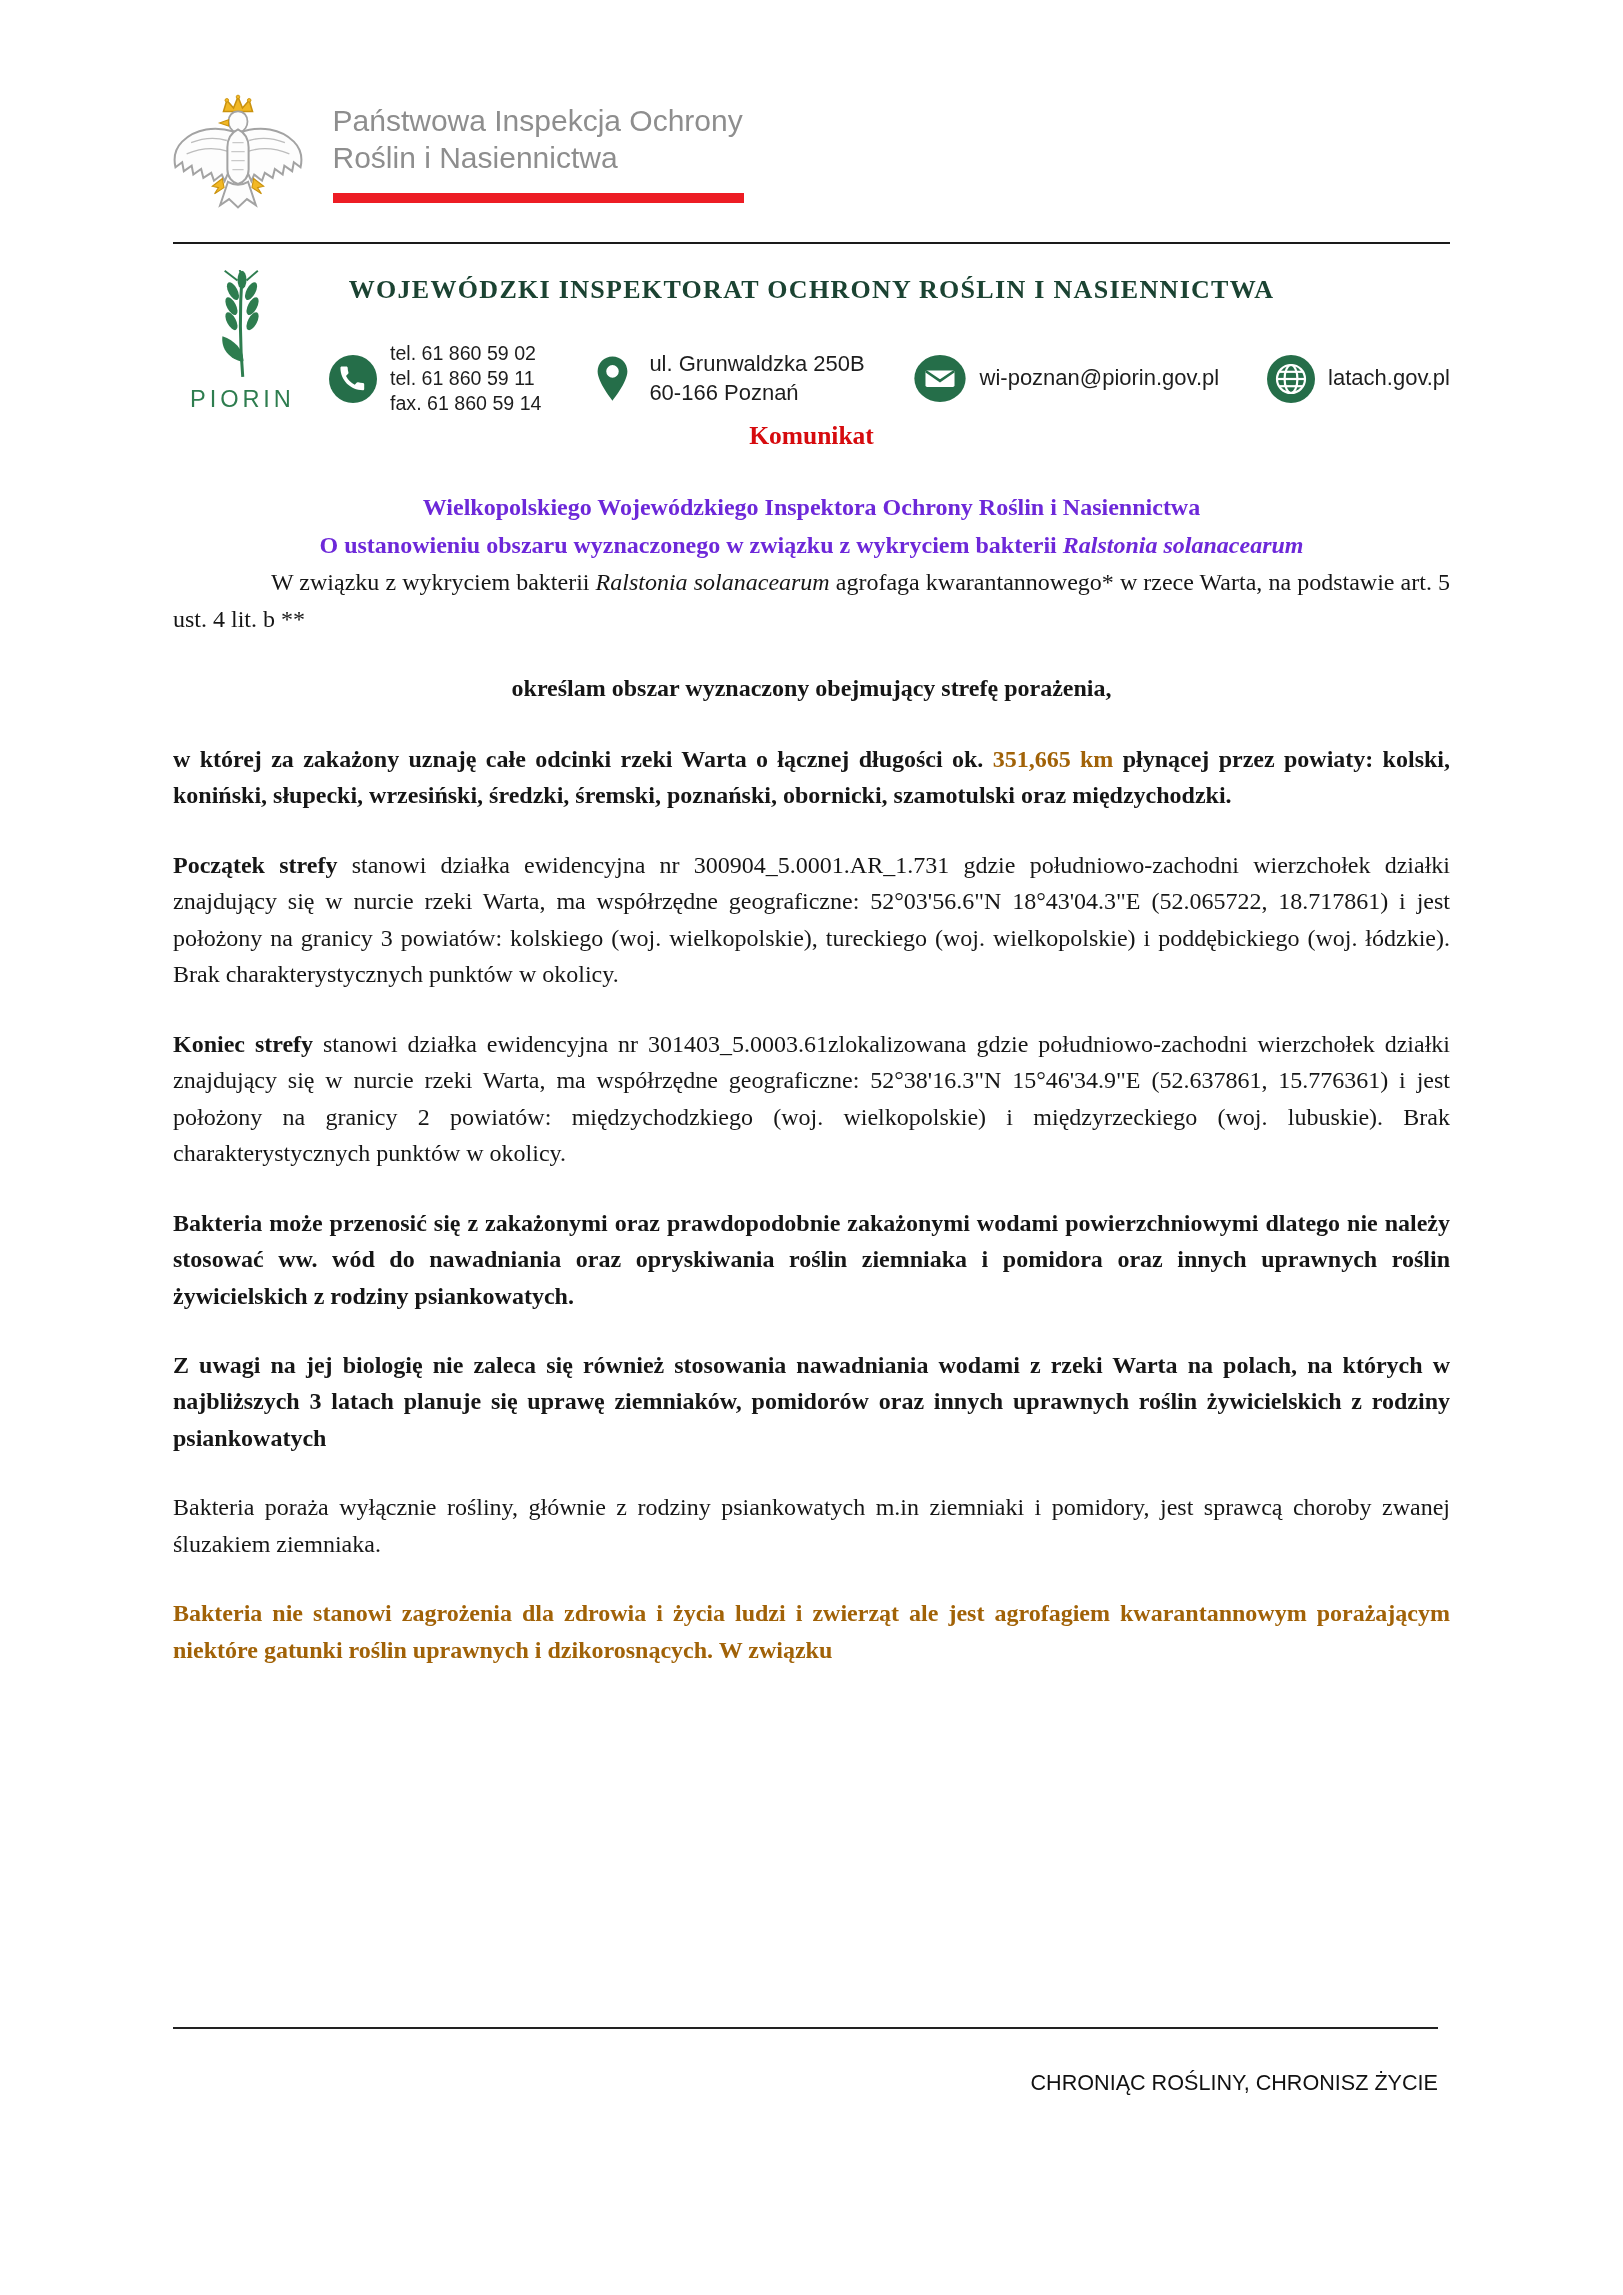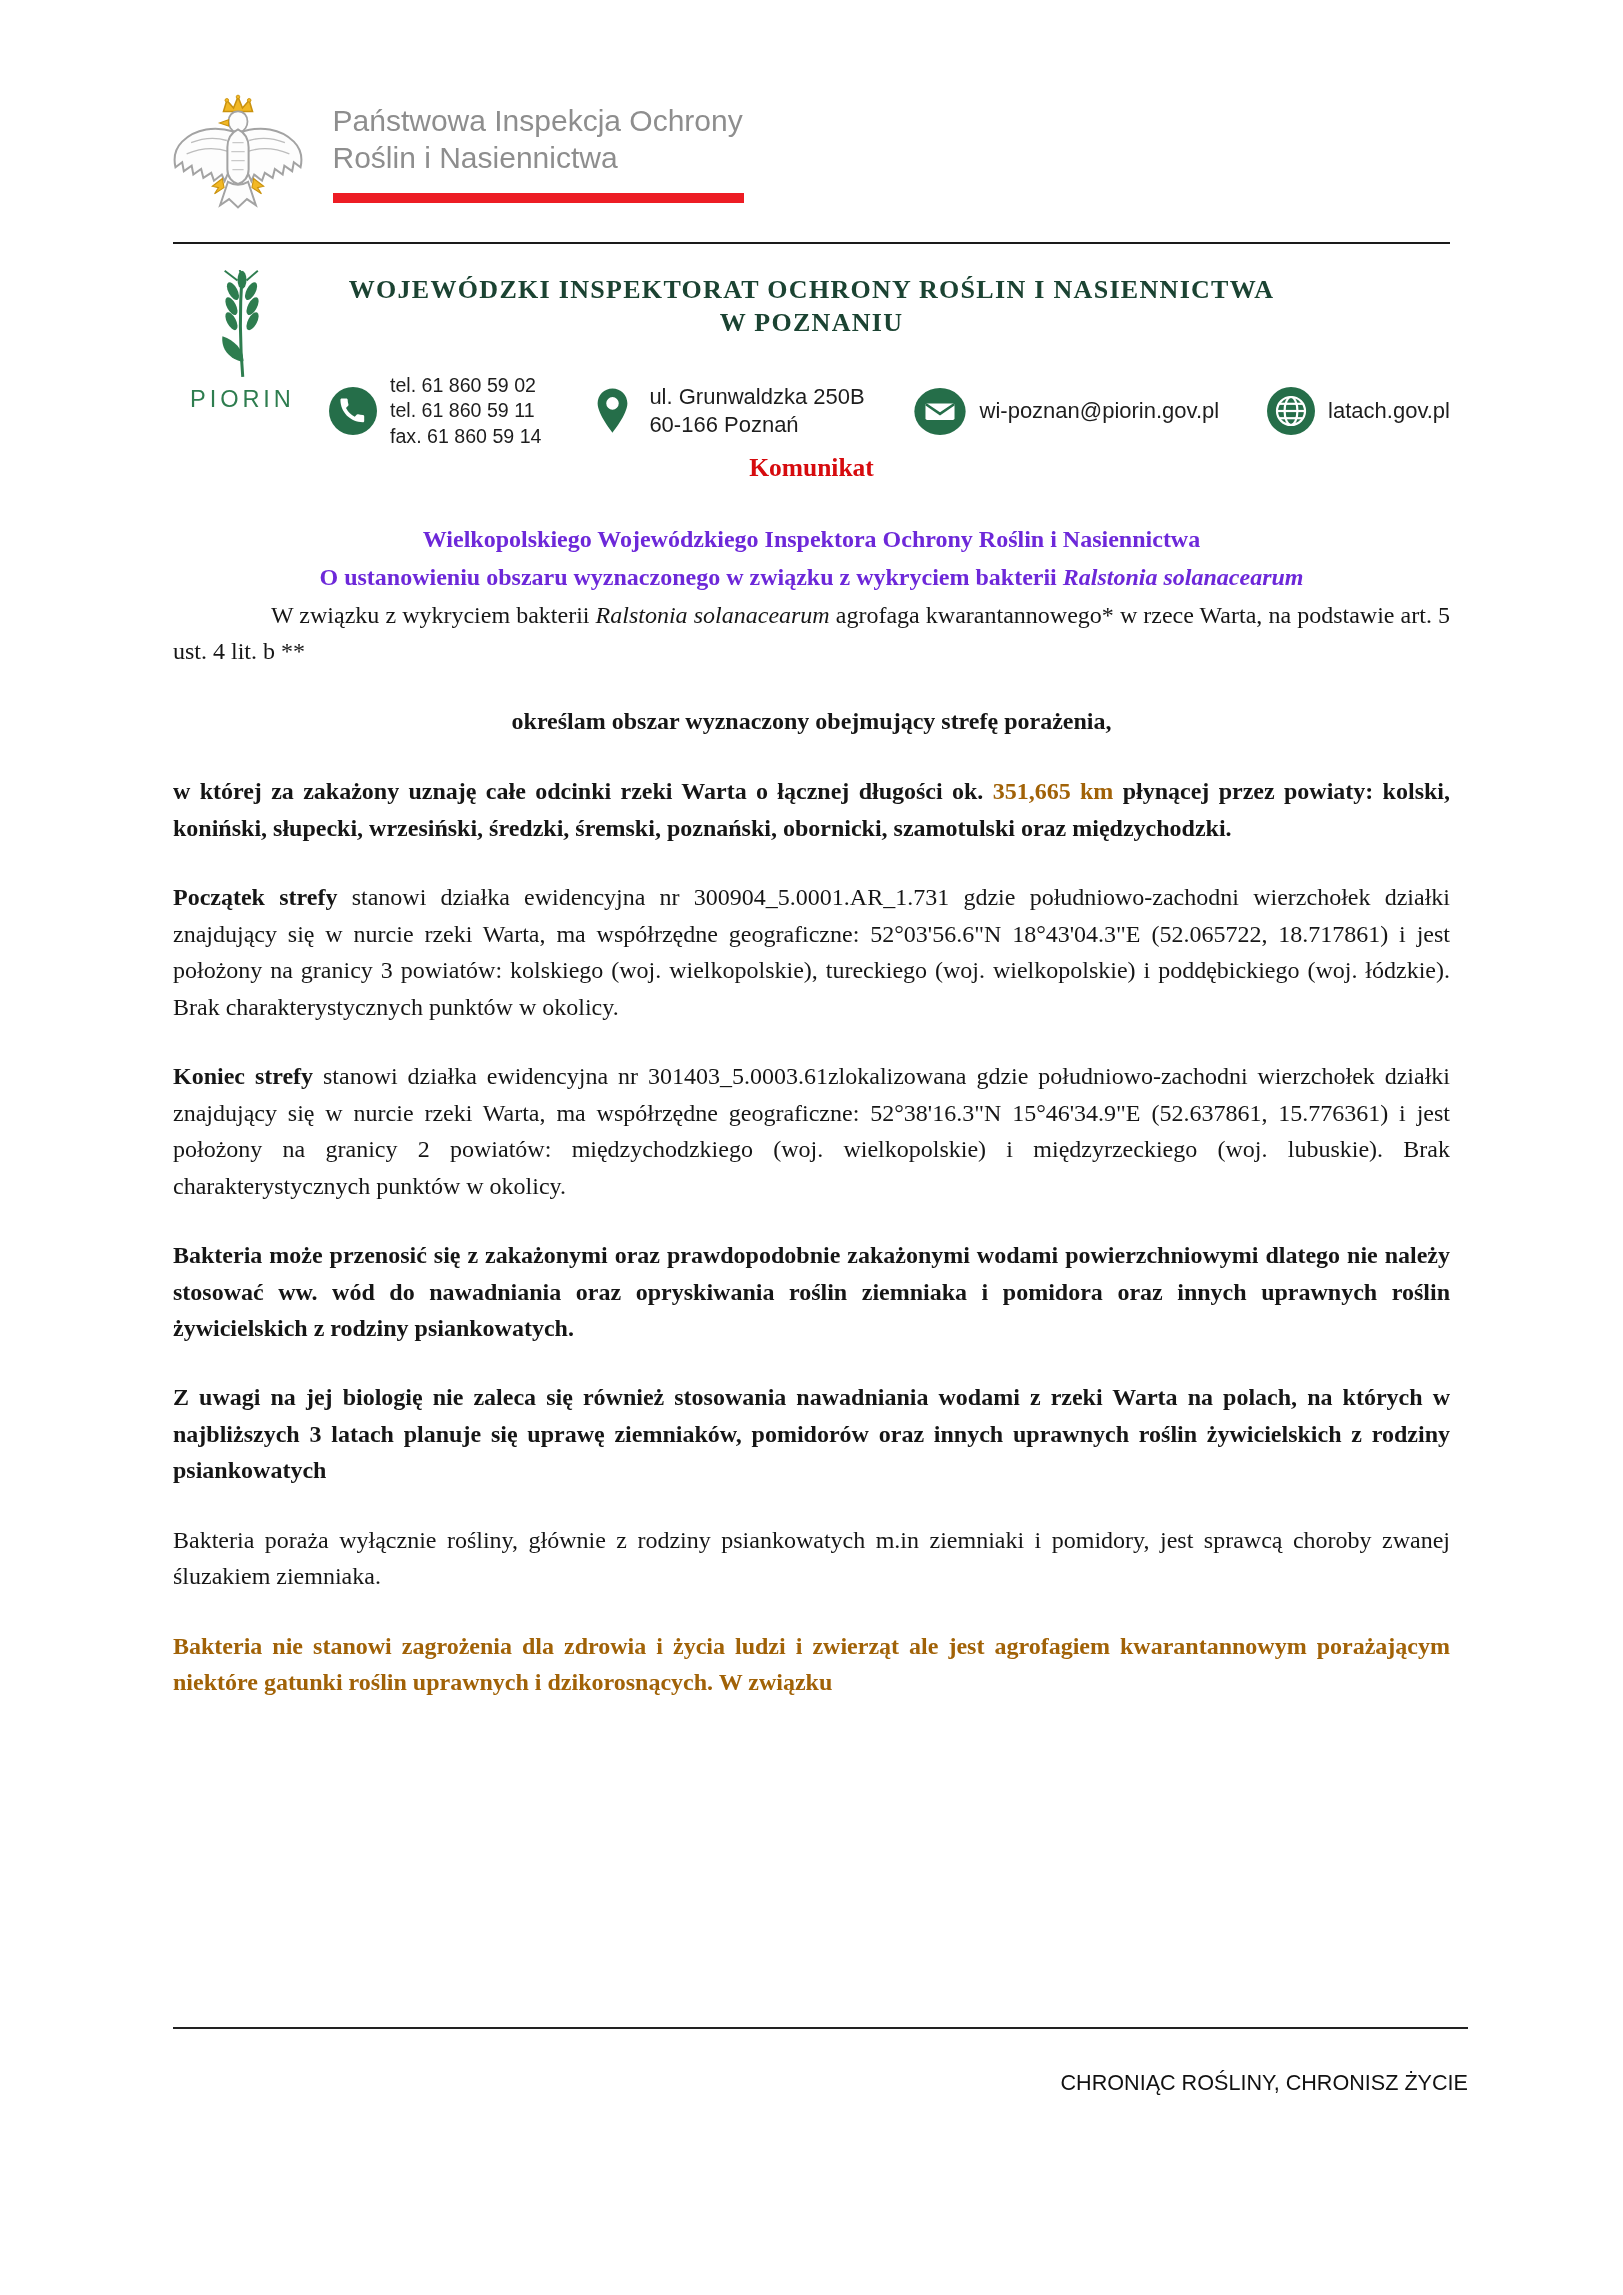--- a/index.html
+++ b/index.html
@@ -58,21 +58,21 @@
   .doc p { margin:0 0 33px; }
   .heading { margin-top:62px; margin-bottom:0; text-align:center; font-weight:bold; font-size:25.5px; color:#d60b0e; }
   .subheading { margin-top:26px; text-align:center; font-weight:bold; color:#6d28d9; line-height:1.58; }
   .p-intro { margin:54px 0 34px; text-indent:98px; }
   .p-det { margin:0 0 34px !important; text-align:center; font-weight:bold; }
   .bold { font-weight:bold; }
   .red { color:#a16207; }
   .gap { margin-top:29px; }
 
   
-  .footer { position:absolute; left:173px; right:155px; top:2027px; }
+  .footer { position:absolute; left:173px; right:185px; top:2027px; }
   .footer-rule { border:0; border-top:2px solid #222; }
   .slogan {
     margin-top:41px; text-align:right;
     font-family:"Liberation Sans", sans-serif; font-size:21.6px; color:#111;
   }
 </style>
 </head>
 <body>
 
 <div class="page">
@@ -135,21 +135,20 @@
             <path d="M45 11 L42 0"></path>
             <path d="M51 14 L66 1"></path>
         </g>
         <path d="M46 122 C28 118 17 105 19 88 C36 94 46 105 47 120 Z" fill="#2e7d4f"></path>
       </svg>
       <div class="piorin-text">PIORIN</div>
     </div>
 
     <h1 class="office-title">
       <div>WOJEWÓDZKI INSPEKTORAT OCHRONY ROŚLIN I NASIENNICTWA</div>
-      <div>W POZNANIU</div>
     </h1>
 
     <div class="contact-row">
       <div class="contact-item">
         <svg class="ic-phone" viewBox="0 0 24 24" aria-hidden="true">
           <circle cx="12" cy="12" r="12" fill="#256e49"></circle>
           <path d="M16.9 14c-.8 0-1.6-.13-2.3-.38a.66.66 0 0 0-.67.16l-1.05 1.05a10 10 0 0 1-4.38-4.37L9.55 9.4c.18-.17.24-.43.17-.66A7.4 7.4 0 0 1 9.34 6.4c0-.36-.3-.66-.66-.66H6.37c-.36 0-.66.3-.66.66 0 6.2 5.03 11.23 11.23 11.23.36 0 .66-.3.66-.66v-2.3c0-.37-.3-.67-.7-.67z" fill="#ffffff"></path>
         </svg>
         <div class="ct-small">
           <div>tel. 61 860 59 02</div>

